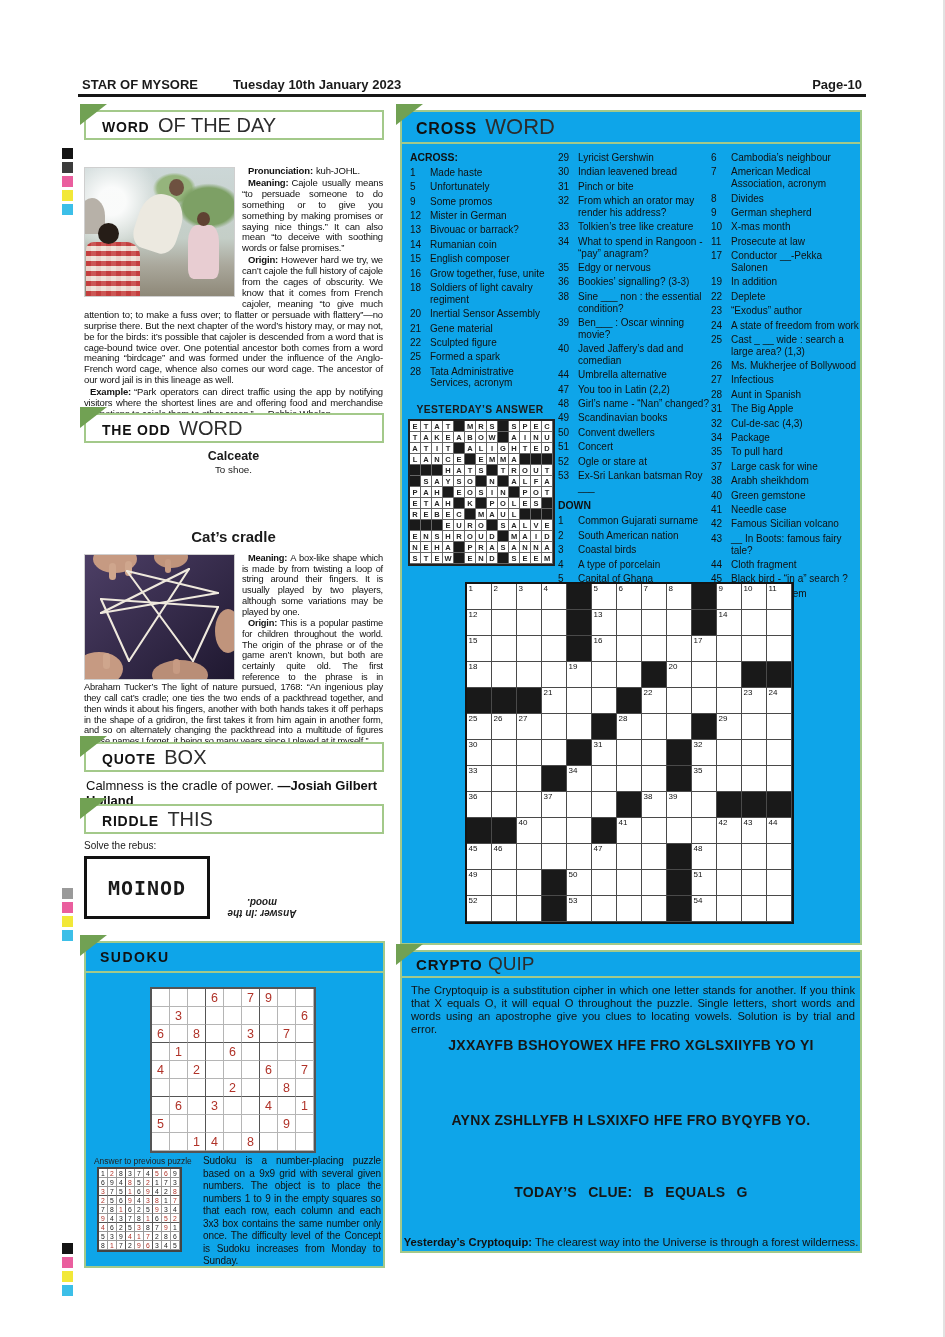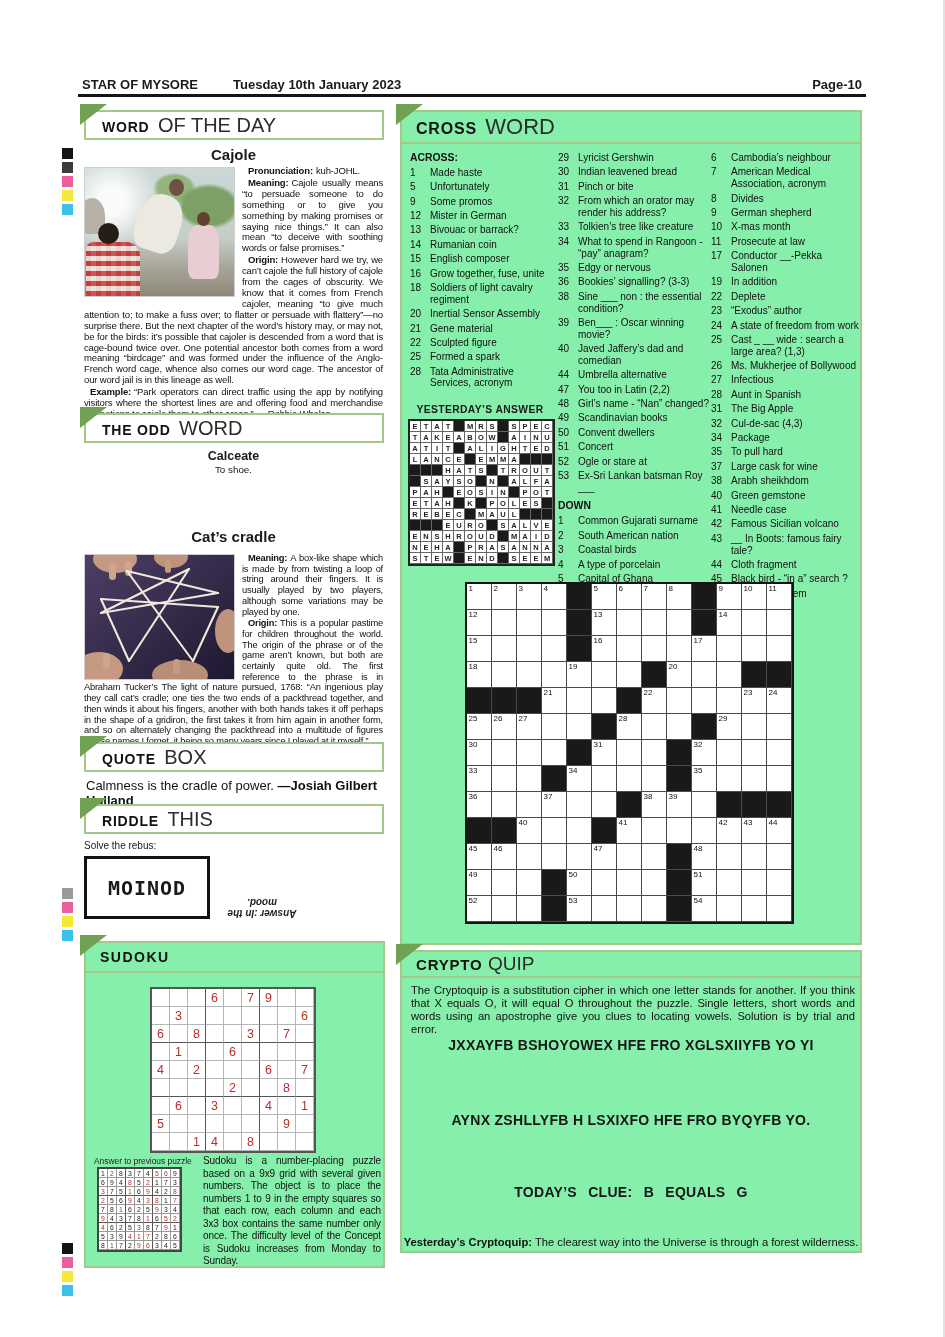--- a/index.html
+++ b/index.html
@@ -21,21 +21,21 @@
 
   
   .sec-box{position:absolute;height:26px;border:2.5px solid #a3c98a;background:#fff;
            line-height:26px;padding-left:16px;white-space:nowrap;}
   .tri{position:absolute;top:-8px;left:-6px;width:27px;height:21px;background:#71a153;
        clip-path:polygon(0 0,100% 0,0 100%);}
   .h-bold{font-weight:800;font-size:14px;letter-spacing:.8px;color:#111;}
   .h-light{font-weight:400;font-size:20px;color:#2c2c2c;margin-left:4px;}
 
   
-  .outer-box{position:absolute;border:2.5px solid #a3c98a;background:#86efac;box-sizing:border-box;}
+  .outer-box{position:absolute;border:2.5px solid #a3c98a;background:#0ea5e9;box-sizing:border-box;}
   .band{position:absolute;left:0;right:0;top:0;border-bottom:2px solid #a3c98a;padding-left:14px;white-space:nowrap;}
 
   
   .center-word{position:absolute;left:84px;width:299px;text-align:center;font-weight:bold;}
   .body-text{position:absolute;left:84px;width:299px;text-align:justify;color:#111;}
   .body-text p{margin:0 0 1px 0;}
   .lbl{font-weight:bold;margin-right:3px;padding-left:6px;}
   .wotd-text{font-size:9.5px;line-height:10.9px;letter-spacing:-.15px;}
   .phrase-text{font-size:9.3px;line-height:10.7px;letter-spacing:-.2px;}
   .photo{float:left;margin:1px 7px 2px 0;border:1px solid #cfcfcf;position:relative;overflow:hidden;}
@@ -140,21 +140,20 @@
       <div class="reg-square" style="background: rgb(234, 94, 158);"></div>
       <div class="reg-square" style="background: rgb(242, 232, 56);"></div>
       <div class="reg-square" style="background: rgb(60, 191, 232);"></div>
     </div>
 
   <div class="sec-box" style="left:84px;top:110px;width:280px">
     <div class="tri"></div>
     <span class="h-bold">WORD</span>
     <span class="h-light">OF THE DAY</span>
   </div>
-  <div class="center-word" style="top:146px;font-size:15px">Cajole</div>
   <div class="body-text wotd-text" style="top:166px">
     <div class="photo photo-cajole">
       <div class="pc-gran"></div>
       <div class="pc-shirt"></div>
       <div class="pc-head"></div>
       <div class="pc-girldress"></div>
       <div class="pc-girlhead"></div>
       <div class="pc-boyshirt"></div>
       <div class="pc-boyhead"></div>
     </div>

